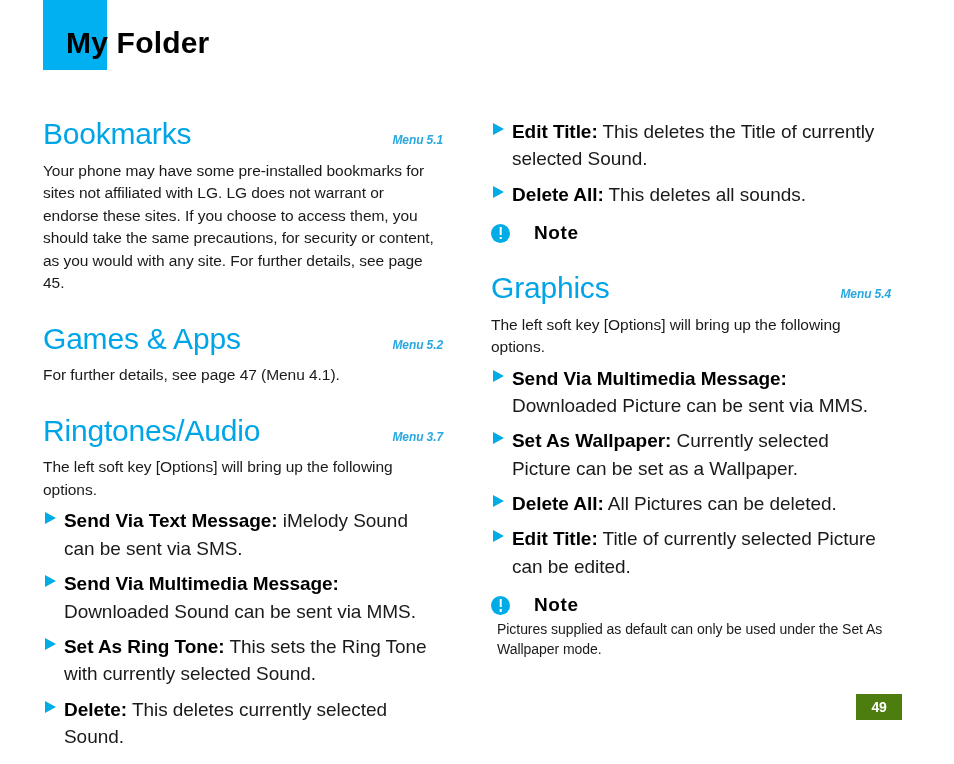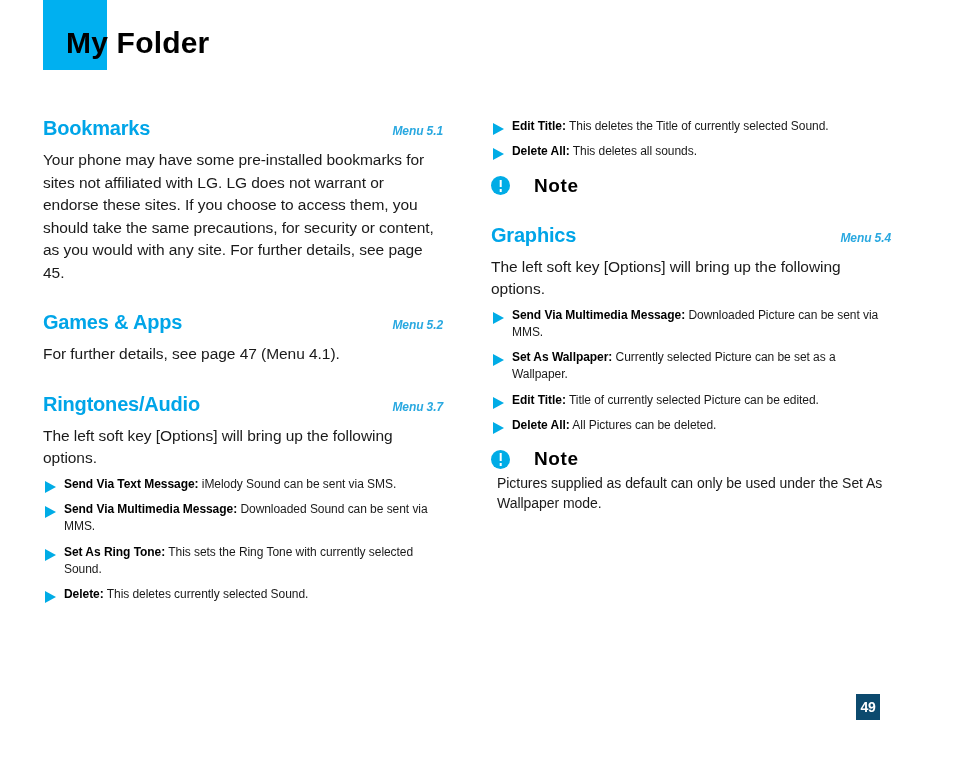--- a/index.html
+++ b/index.html
@@ -54,22 +54,22 @@
   .col-right { left: 491px; }
 
   
   .section-head {
     display: flex;
     align-items: baseline;
     justify-content: space-between;
     margin-bottom: 10px;
   }
   .section-title {
-    font-size: 20px;
-    font-weight: bold;
+    font-size: 30px;
+    font-weight: normal;
     color: #00a5e8;
     letter-spacing: -0.2px;
     line-height: 1.05;
     white-space: nowrap;
   }
   .section-menu {
     font-size: 12px;
     font-style: italic;
     font-weight: bold;
     color: #29a8e0;
@@ -85,21 +85,21 @@
     margin: 0 0 6px 0;
     letter-spacing: -0.05px;
   }
 
   
   .bullet-list { margin: 0; padding: 0; }
   .bullet-item {
     position: relative;
     padding-left: 21px;
     margin-bottom: 8px;
-    font-size: 12px;
+    font-size: 19px;
     line-height: 1.44;
     color: #1a1a1a;
     letter-spacing: -0.05px;
   }
   .bullet-icon {
     position: absolute;
     left: 2px;
     top: 5px;
     width: 0;
     height: 0;
@@ -160,23 +160,23 @@
     color: #1a1a1a;
     padding-left: 6px;
     letter-spacing: -0.05px;
   }
 
   
   .page-number {
     position: absolute;
     left: 856px;
     top: 694px;
-    width: 24px;
+    width: 46px;
     height: 26px;
-    background: #0c4a6e;
+    background: #4d7c0f;
     color: #ffffff;
     font-size: 14px;
     font-weight: bold;
     display: flex;
     align-items: center;
     justify-content: center;
     letter-spacing: -0.2px;
   }
   .spacer-md { height: 22px; }
 </style>
@@ -273,25 +273,25 @@
     <div class="bullet-item">
       <span class="bullet-icon"></span>
       <span class="bullet-term">Send Via Multimedia Message:</span><span> Downloaded Picture can be sent via MMS.</span>
     </div>
     <div class="bullet-item">
       <span class="bullet-icon"></span>
       <span class="bullet-term">Set As Wallpaper:</span><span> Currently selected Picture can be set as a Wallpaper.</span>
     </div>
     <div class="bullet-item">
       <span class="bullet-icon"></span>
+      <span class="bullet-term">Delete All:</span><span> All Pictures can be deleted.</span>
+    </div>
+    <div class="bullet-item">
+      <span class="bullet-icon"></span>
       <span class="bullet-term">Edit Title:</span><span> Title of currently selected Picture can be edited.</span>
-    </div>
-    <div class="bullet-item">
-      <span class="bullet-icon"></span>
-      <span class="bullet-term">Delete All:</span><span> All Pictures can be deleted.</span>
     </div>
   </div>
 
   <div class="note-block">
     <div class="note-head">
       <span class="note-icon"></span>
       <span class="note-label">Note</span>
     </div>
     <div class="note-body">Pictures supplied as default can only be used under the Set As Wallpaper mode.</div>
   </div>

